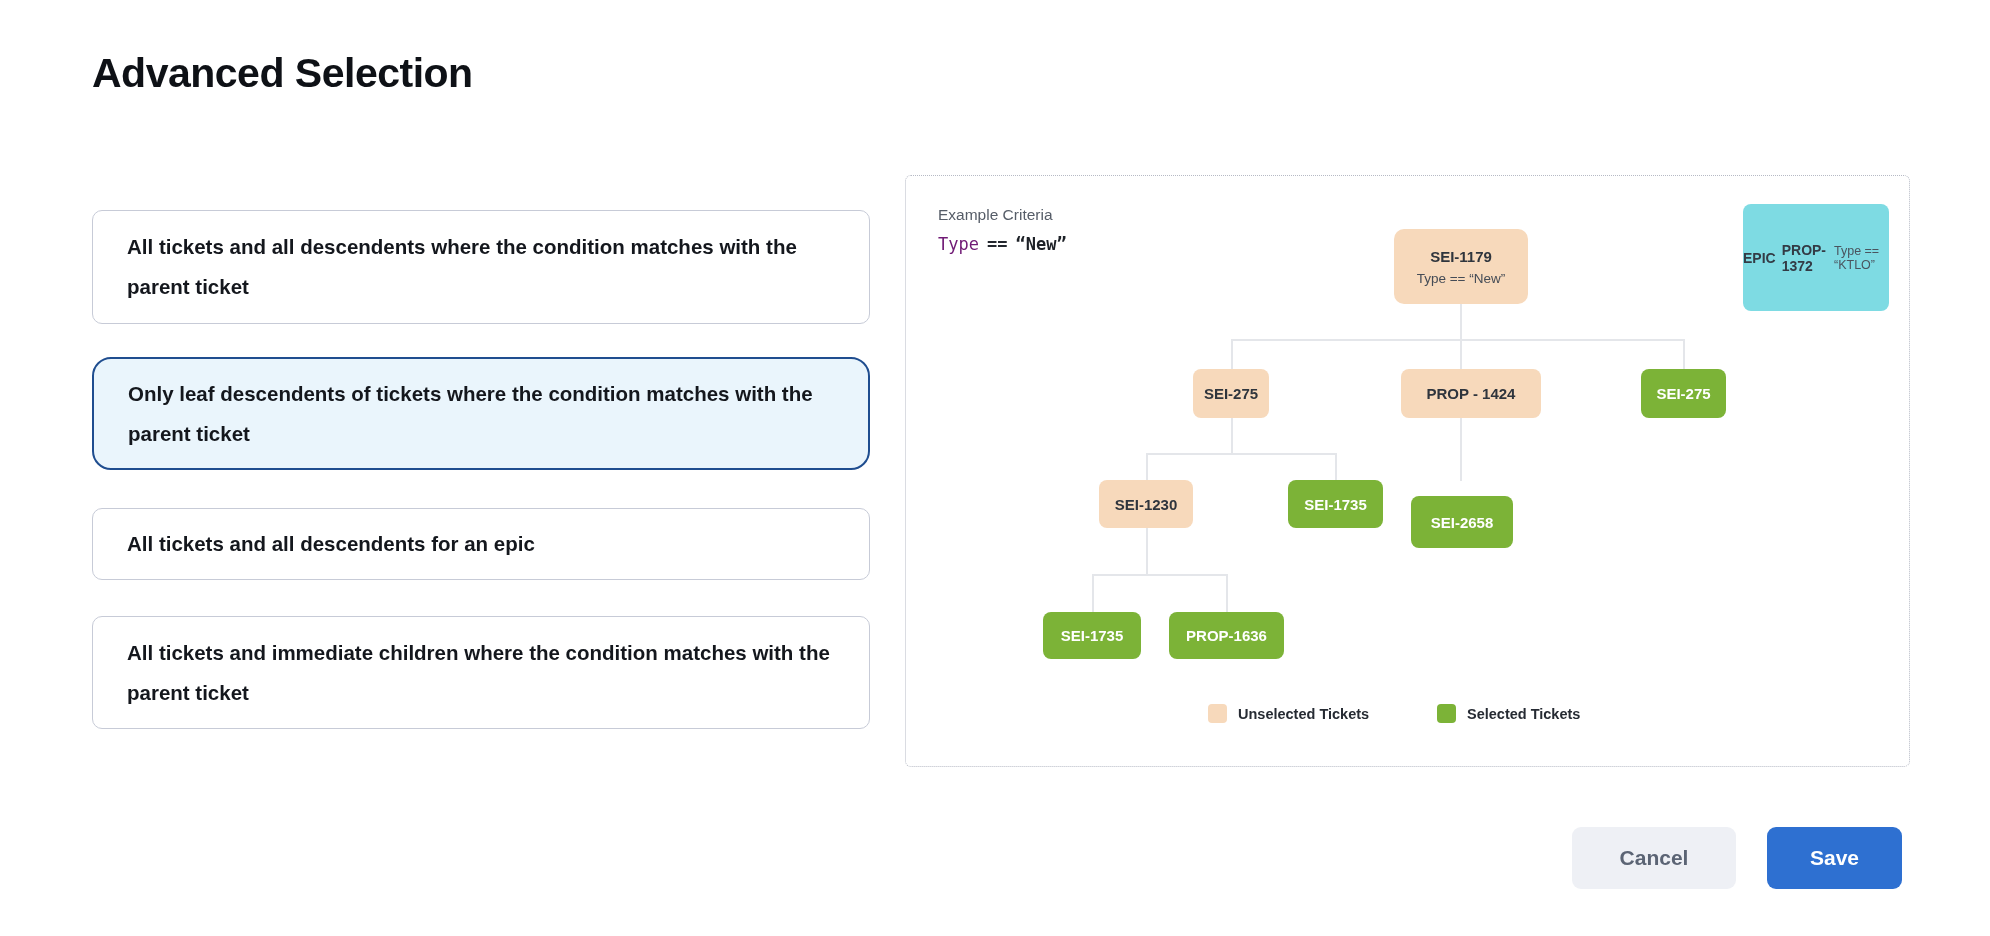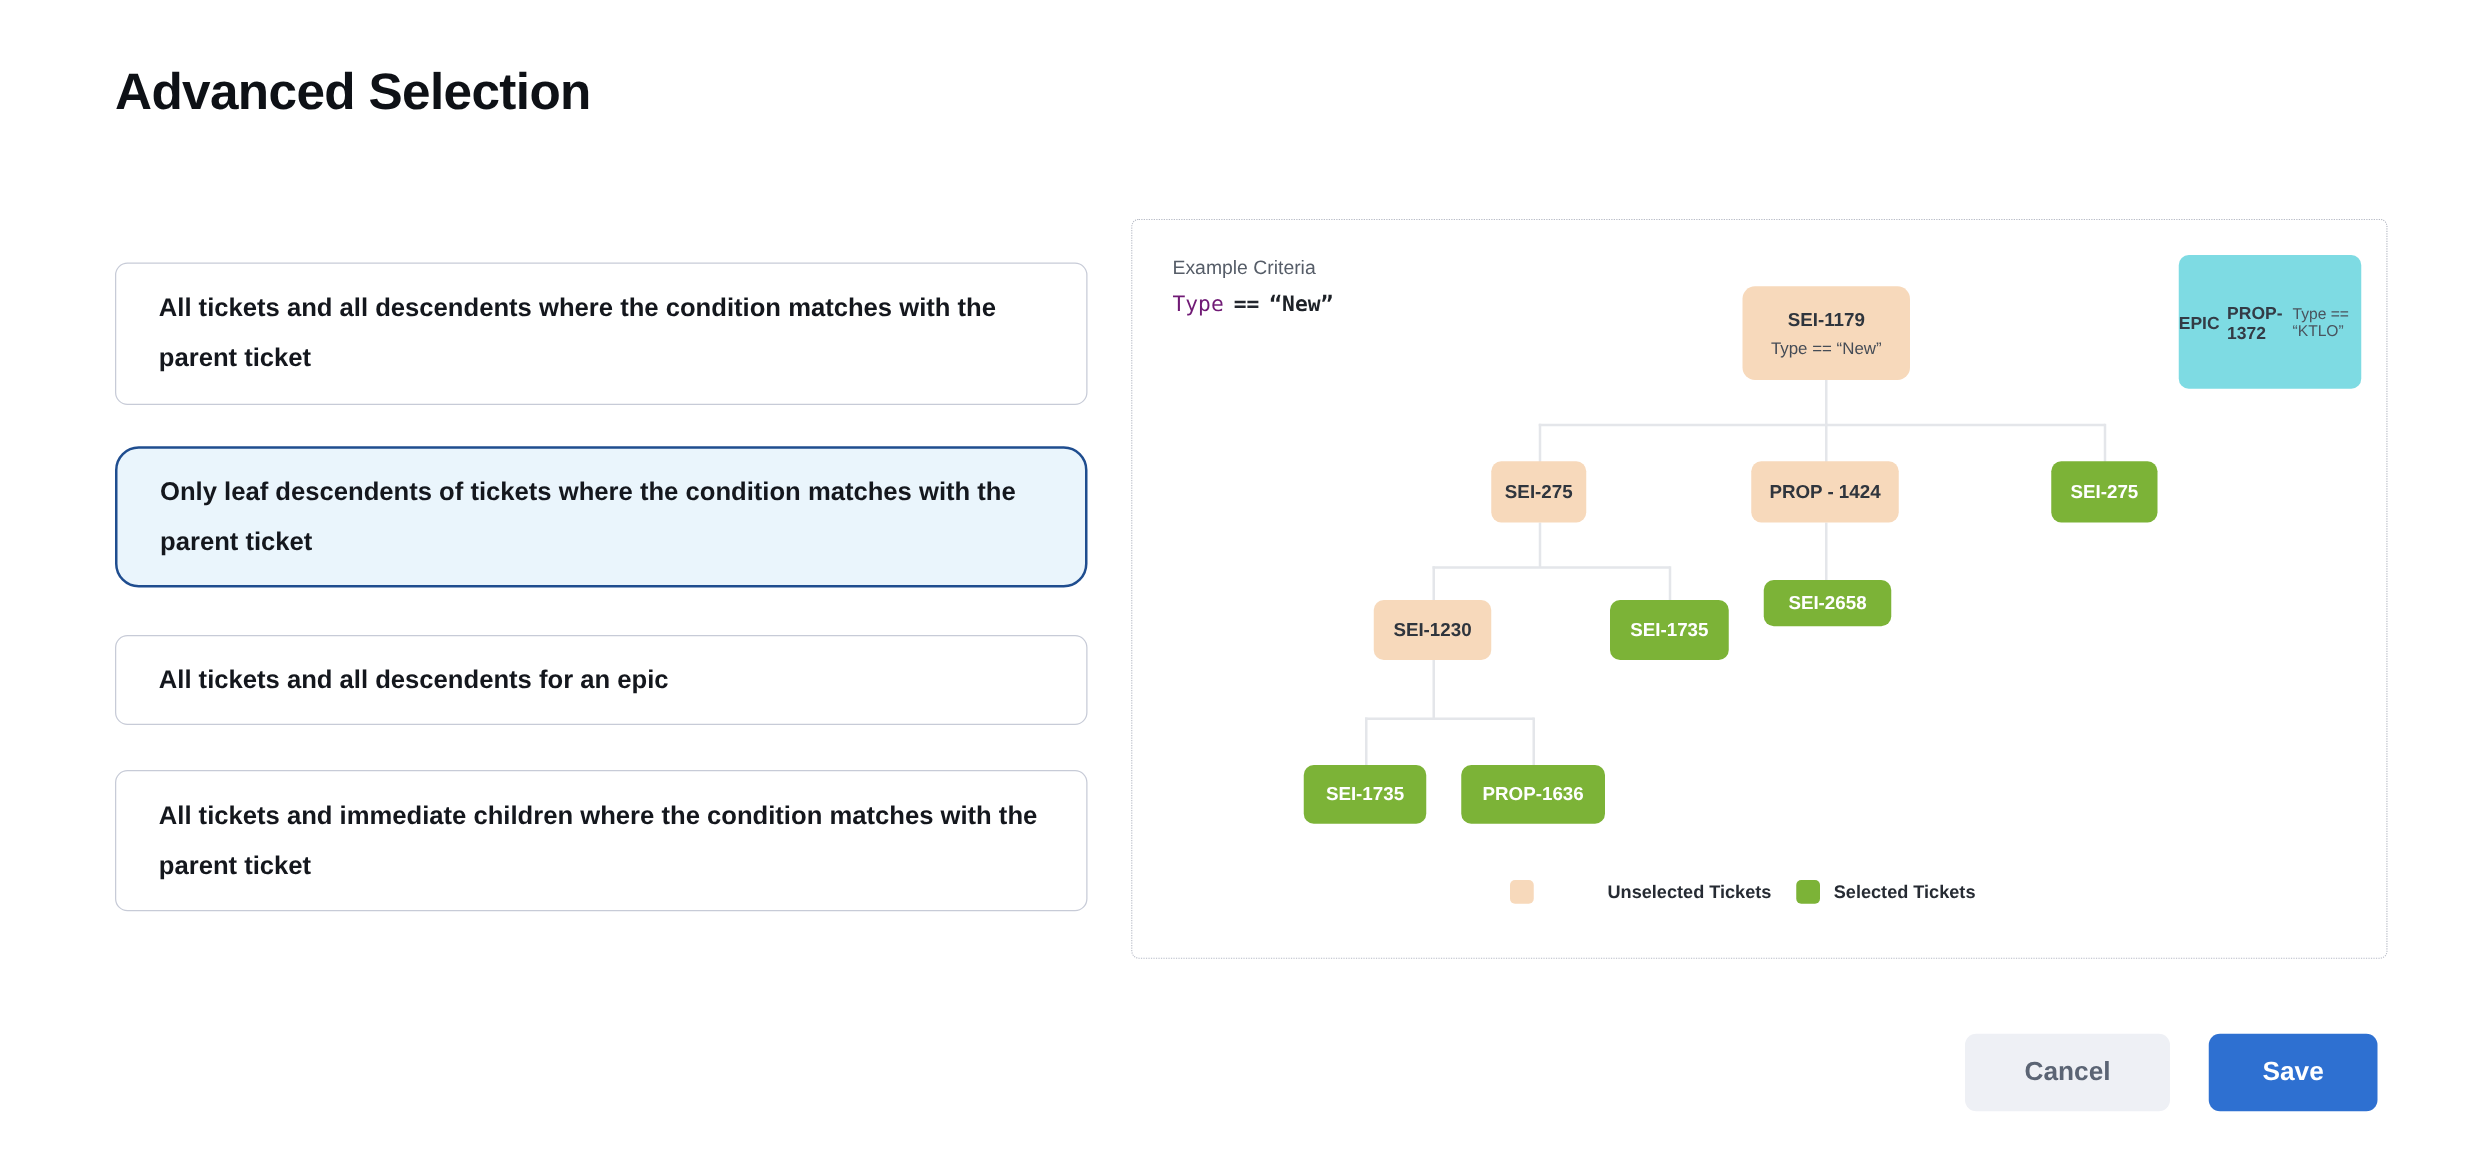--- a/index.html
+++ b/index.html
@@ -55,21 +55,21 @@
     align-items:center; justify-content:center; gap:6px;
   }
   .epic-line { font-size:14px; font-weight:700; color:#333b45; }
   .epic-cond { font-size:12.5px; font-weight:400; color:#4a545e; }
 
   
   .legend-swatch { position:absolute; width:19px; height:19px; border-radius:4px; top:528px; }
   .legend-swatch.peach { left:302px; background:#f7d9bb; }
   .legend-swatch.green { left:531px; background:#7cb337; }
   .legend-label { position:absolute; top:530px; font-size:14.5px; font-weight:700; color:#262b33; }
-  .legend-label.un { left:332px;margin-left:48px; }
+  .legend-label.un { left:332px; }
   .legend-label.sel { left:561px; }
 
   
   .btn { position:absolute; top:815px; height:62px; border:none; border-radius:9px;
          font-family:"Liberation Sans", sans-serif; font-size:21px; font-weight:700; cursor:pointer;
          display:flex; align-items:center; justify-content:center;margin-top:12px; }
   .btn-cancel { left:1572px; width:164px; background:#eef0f5; color:#5b6474; }
   .btn-save   { left:1767px; width:135px; background:#2e70d1; color:#ffffff; }
 </style>
 </head>
@@ -119,26 +119,26 @@
     <div class="line h" style="left:186px; top:398px; width:135px;"></div>
     <div class="line v" style="left:186px; top:398px; height:39px;"></div>
     <div class="line v" style="left:320px; top:398px; height:39px;"></div>
 
     <div class="node root" style="left:488px; top:53px; width:134px; height:75px;">
       <div>SEI-1179</div>
       <div class="root-cond">Type == “New”</div>
     </div>
 
     <div class="node peach" style="left:287px; top:193px; width:76px; height:49px;">SEI-275</div>
-    <div class="node peach" style="left:495px; top:193px; width:118px; height:49px;">PROP - 1424</div>
+    <div class="node peach" style="left:495px; top:193px; width:140px; height:49px;">PROP - 1424</div>
     <div class="node green" style="left:735px; top:193px; width:85px; height:49px;">SEI-275</div>
 
     <div class="node peach" style="left:193px; top:304px; width:94px; height:48px;">SEI-1230</div>
     <div class="node green" style="left:382px; top:304px; width:95px; height:48px;">SEI-1735</div>
-    <div class="node green" style="left:505px; top:288px; width:102px; height:37px;">SEI-2658</div>
+    <div class="node green" style="left:505px; top:320px; width:102px; height:52px;">SEI-2658</div>
 
     <div class="node green" style="left:137px; top:436px; width:98px; height:47px;">SEI-1735</div>
     <div class="node green" style="left:263px; top:436px; width:115px; height:47px;">PROP-1636</div>
 
     <div class="legend-swatch peach"></div>
     <div class="legend-label un">Unselected Tickets</div>
     <div class="legend-swatch green"></div>
     <div class="legend-label sel">Selected Tickets</div>
 
   </div>

